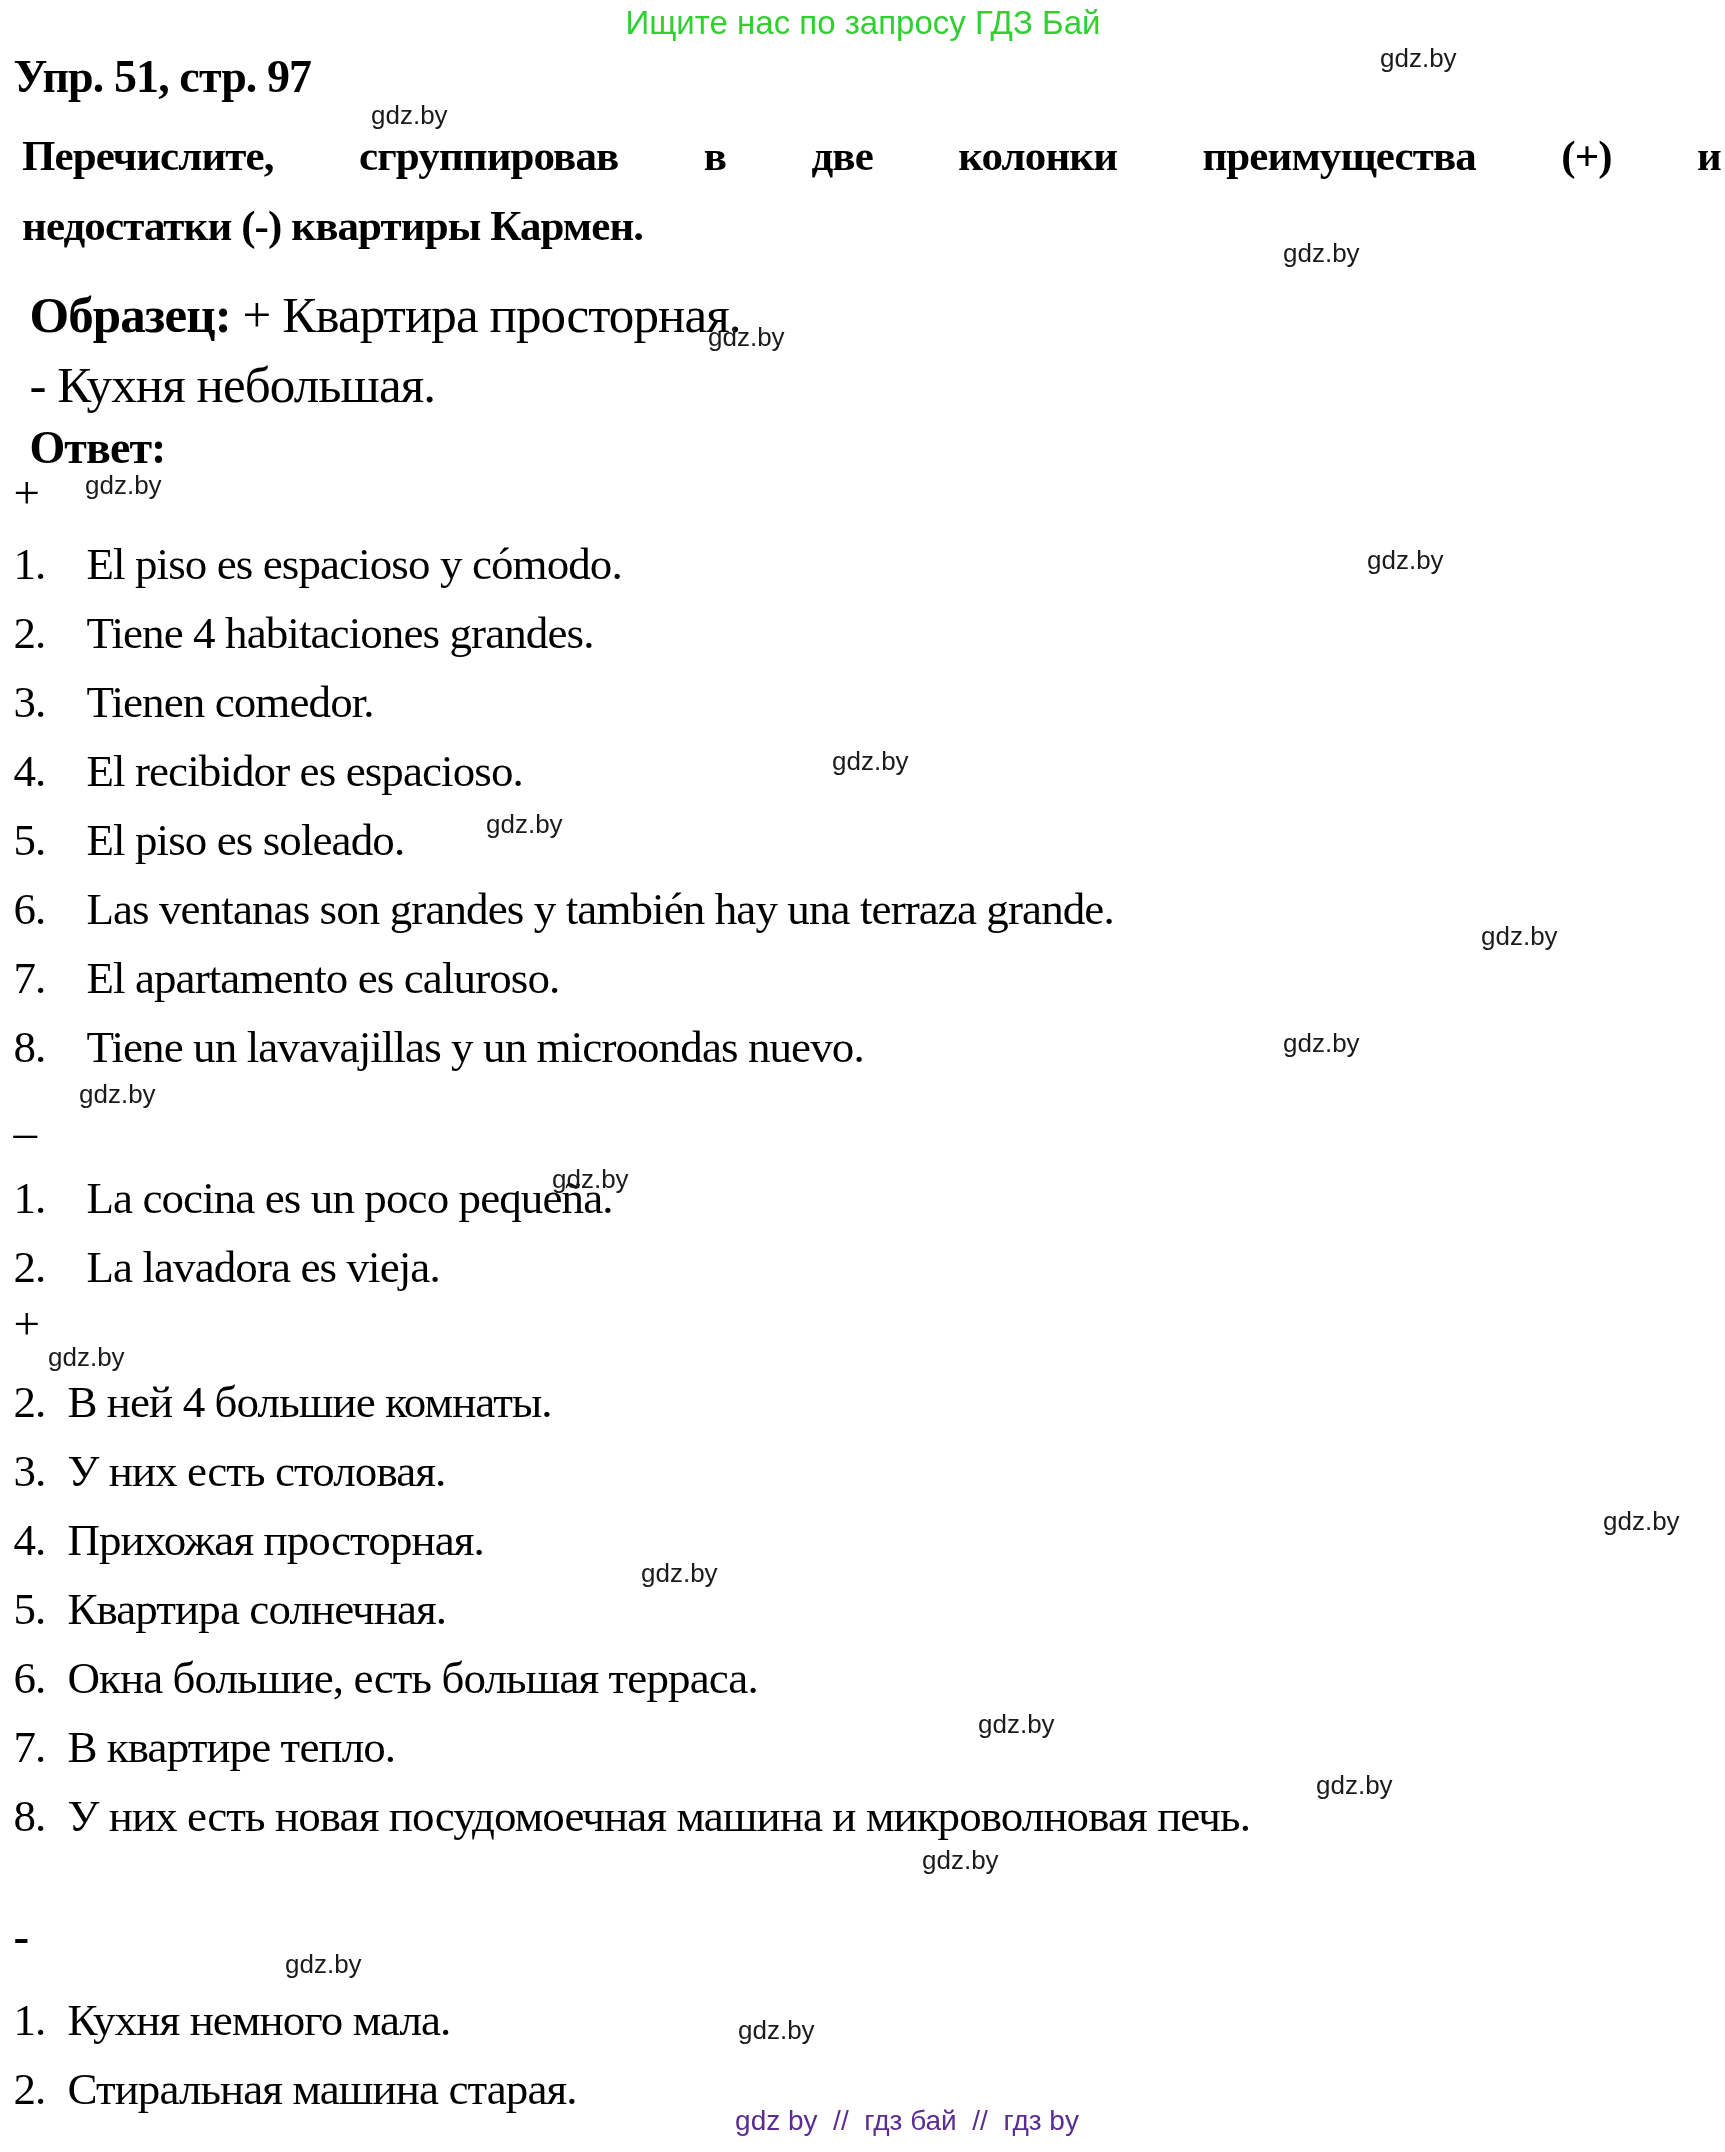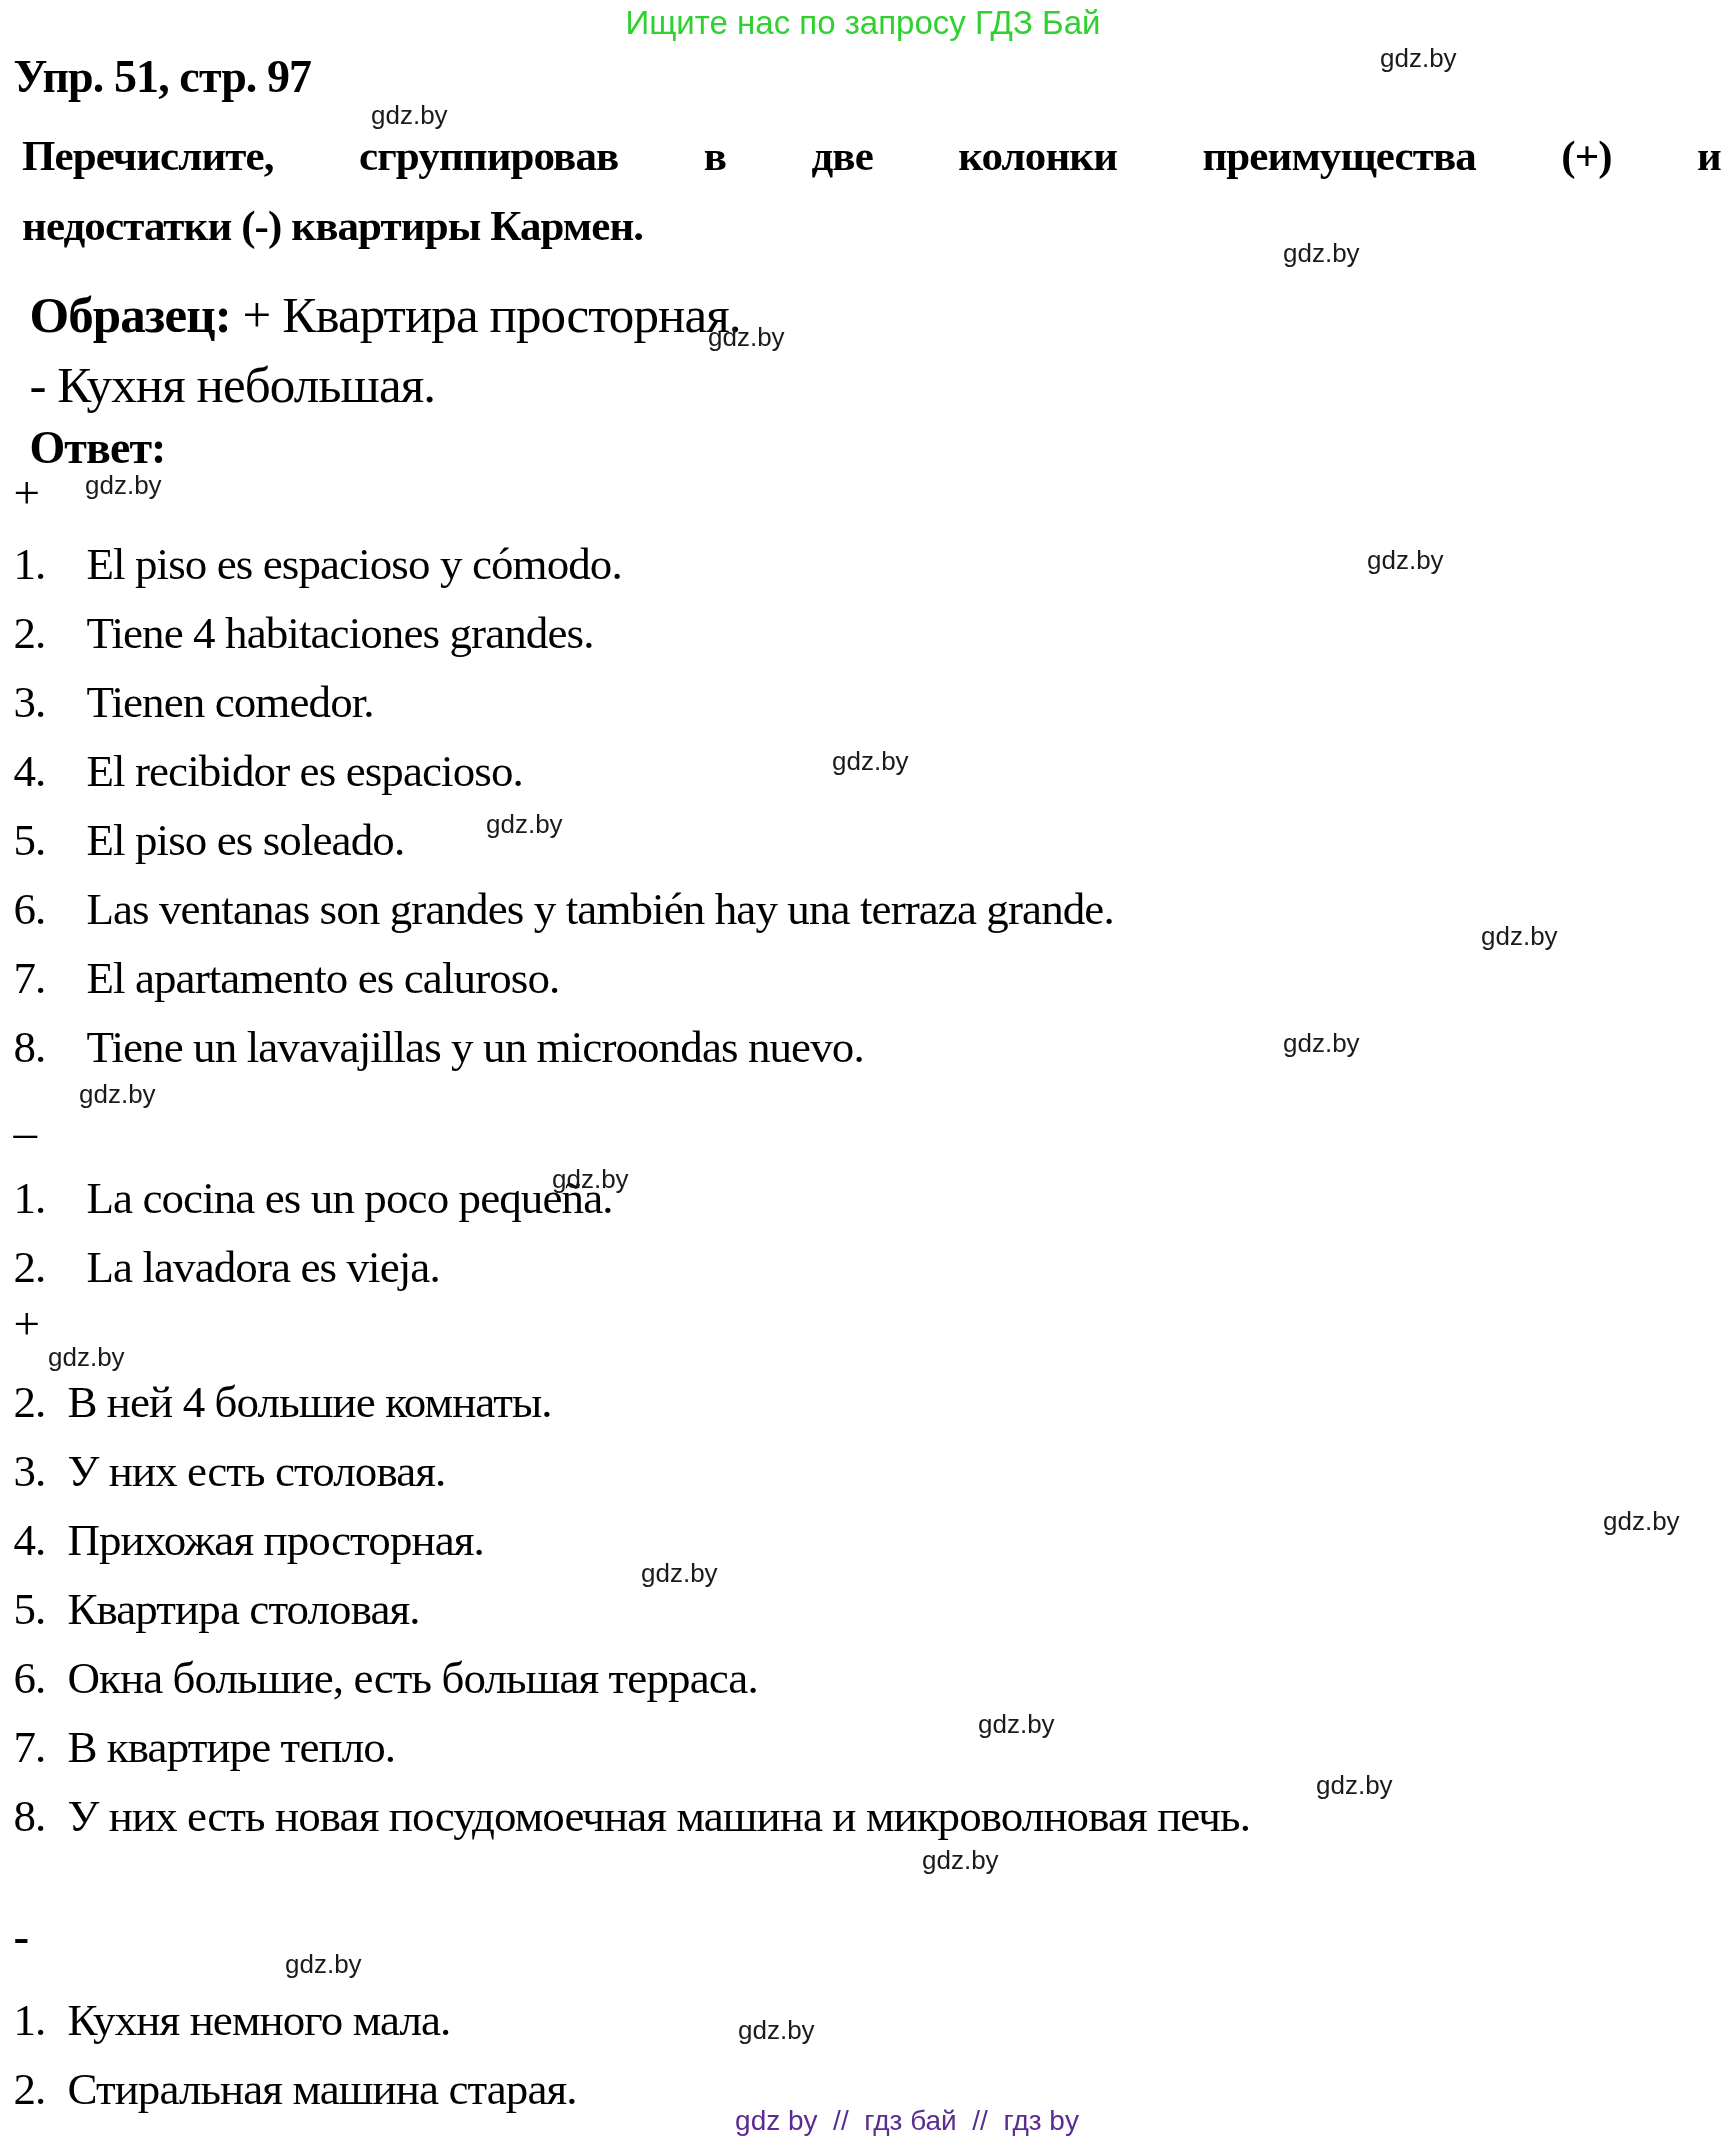--- a/index.html
+++ b/index.html
@@ -125,21 +125,21 @@
   <div class="answer-list es es-minus">
       <div class="li"><span class="num">1.</span><span class="txt">La cocina es un poco pequeña.</span></div>
       <div class="li"><span class="num">2.</span><span class="txt">La lavadora es vieja.</span></div>
     </div>
 
   <div class="sign plus-2">+</div>
   <div class="answer-list ru ru-plus">
       <div class="li"><span class="num">2.</span><span class="txt">В ней 4 большие комнаты.</span></div>
       <div class="li"><span class="num">3.</span><span class="txt">У них есть столовая.</span></div>
       <div class="li"><span class="num">4.</span><span class="txt">Прихожая просторная.</span></div>
-      <div class="li"><span class="num">5.</span><span class="txt">Квартира столовая.</span></div>
+      <div class="li"><span class="num">5.</span><span class="txt">Квартира солнечная.</span></div>
       <div class="li"><span class="num">6.</span><span class="txt">Окна большие, есть большая терраса.</span></div>
       <div class="li"><span class="num">7.</span><span class="txt">В квартире тепло.</span></div>
       <div class="li"><span class="num">8.</span><span class="txt">У них есть новая посудомоечная машина и микроволновая печь.</span></div>
     </div>
 
   <div class="sign minus-2">-</div>
   <div class="answer-list ru ru-minus">
       <div class="li"><span class="num">1.</span><span class="txt">Кухня немного мала.</span></div>
       <div class="li"><span class="num">2.</span><span class="txt">Стиральная машина старая.</span></div>
     </div>

